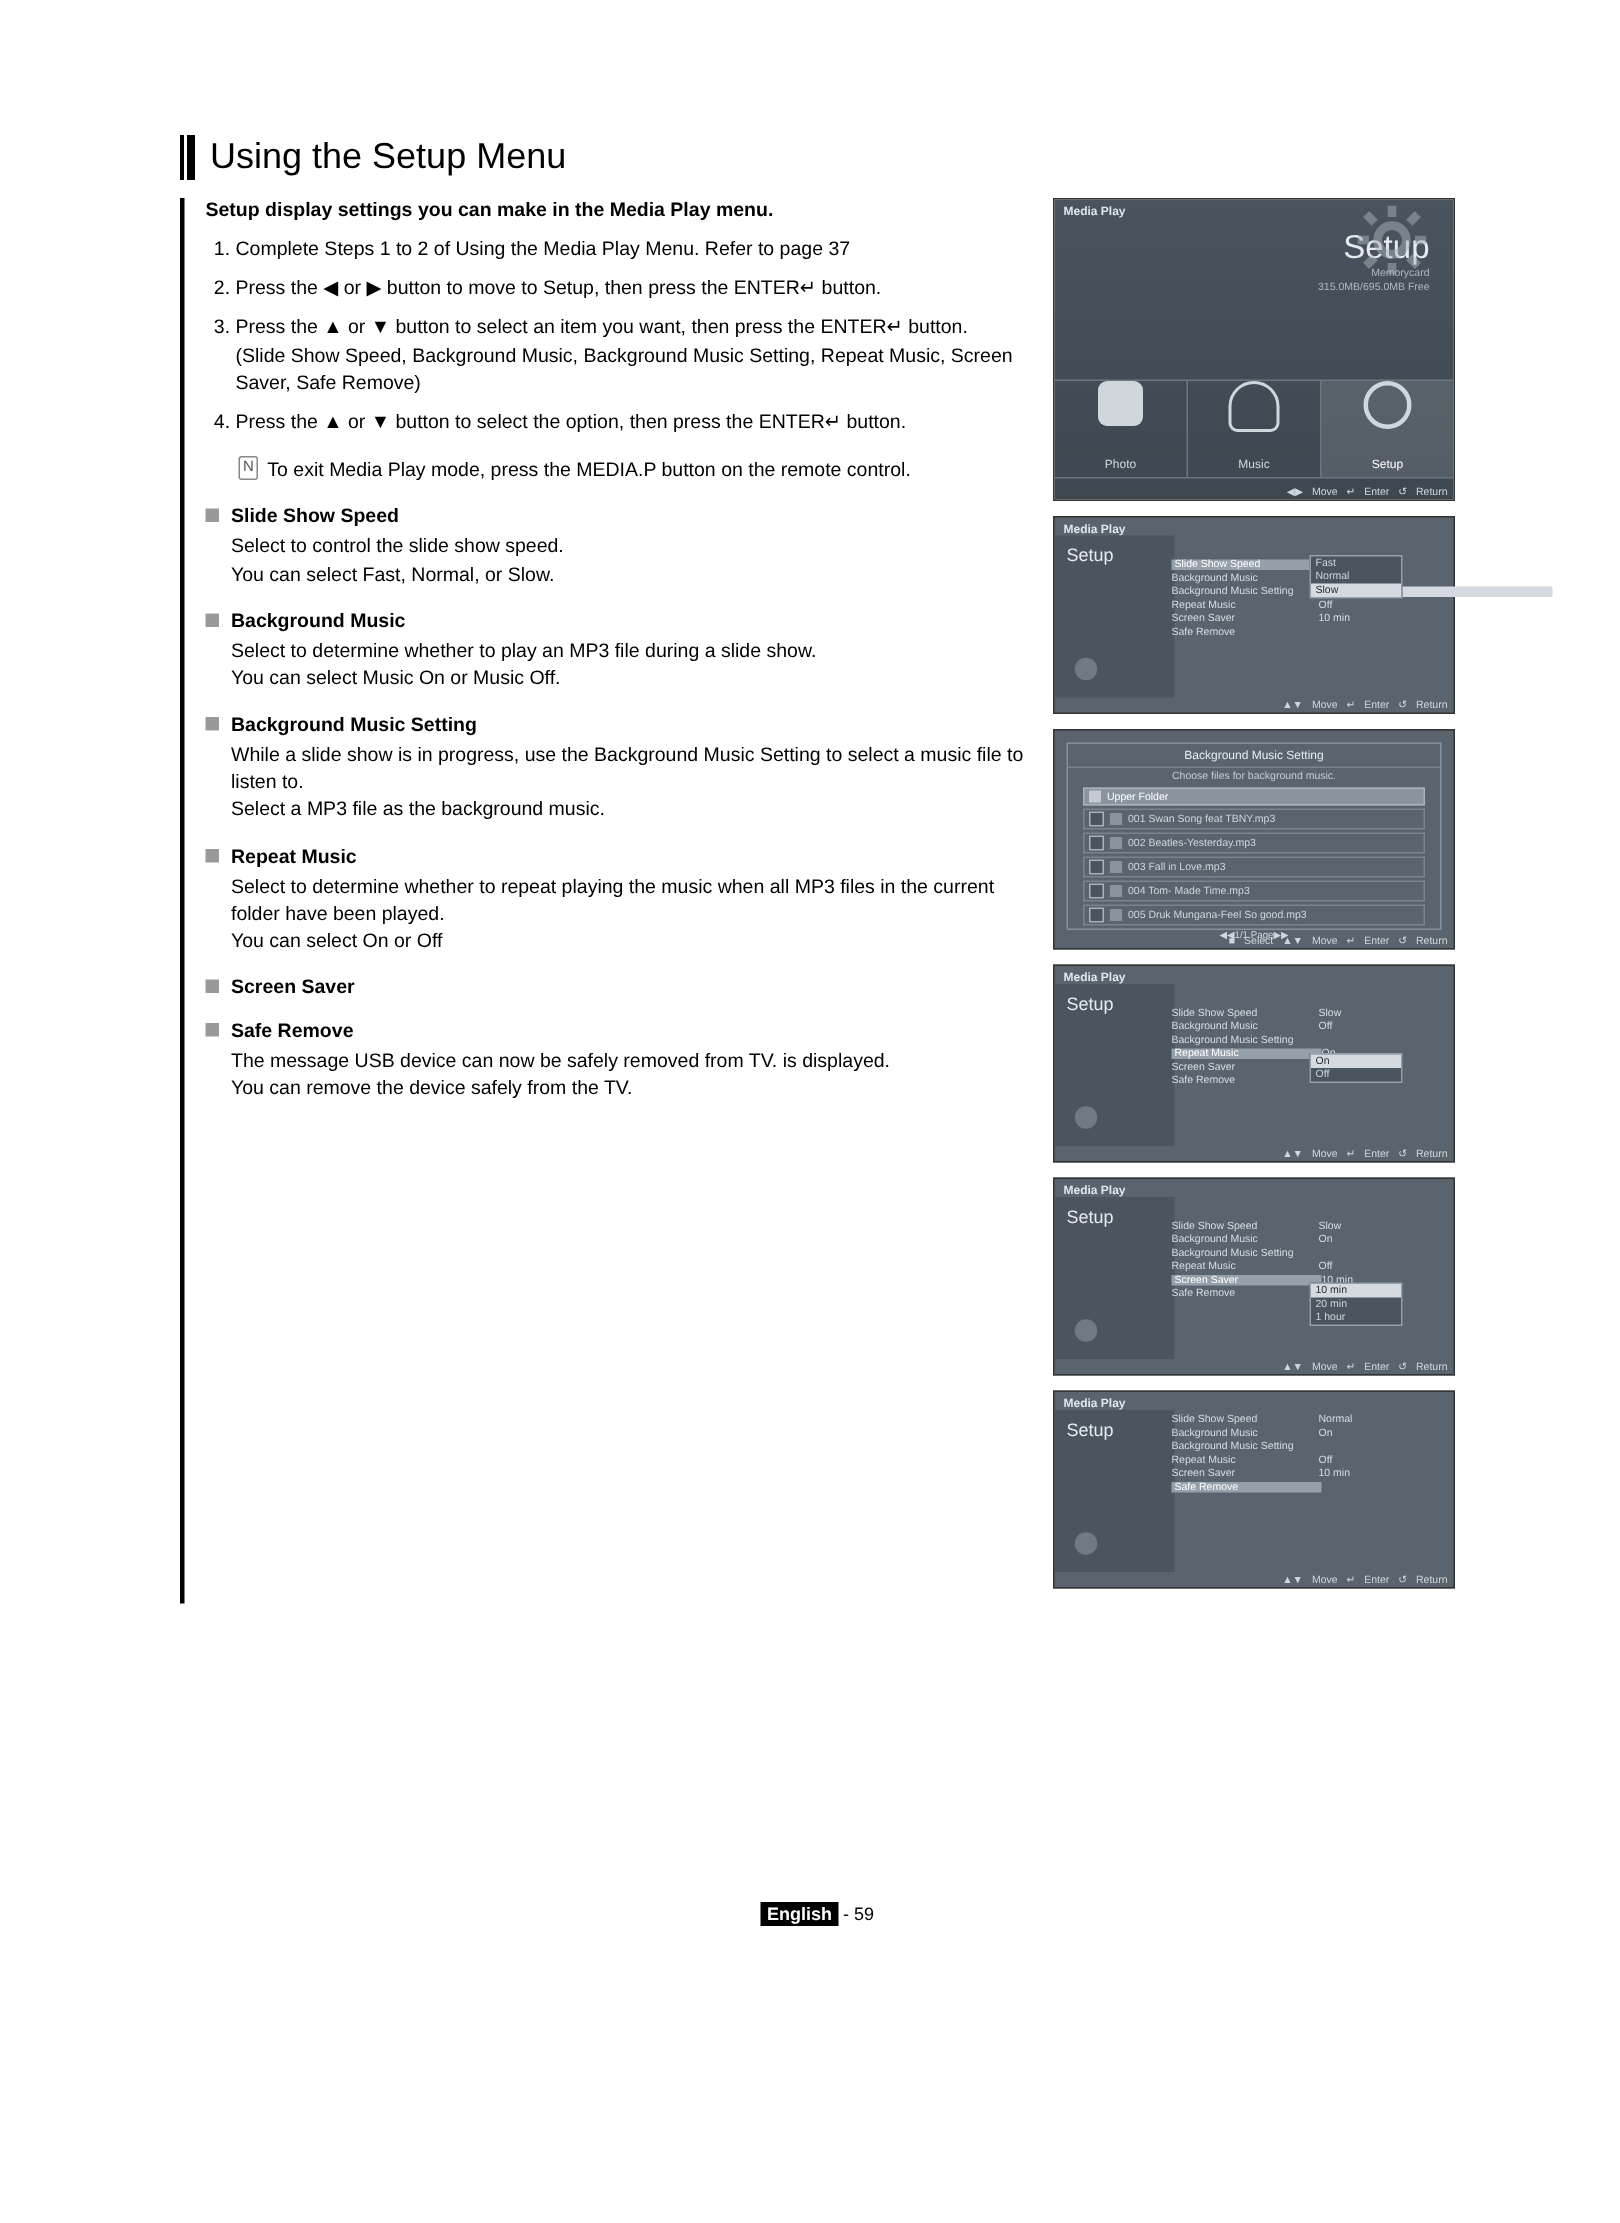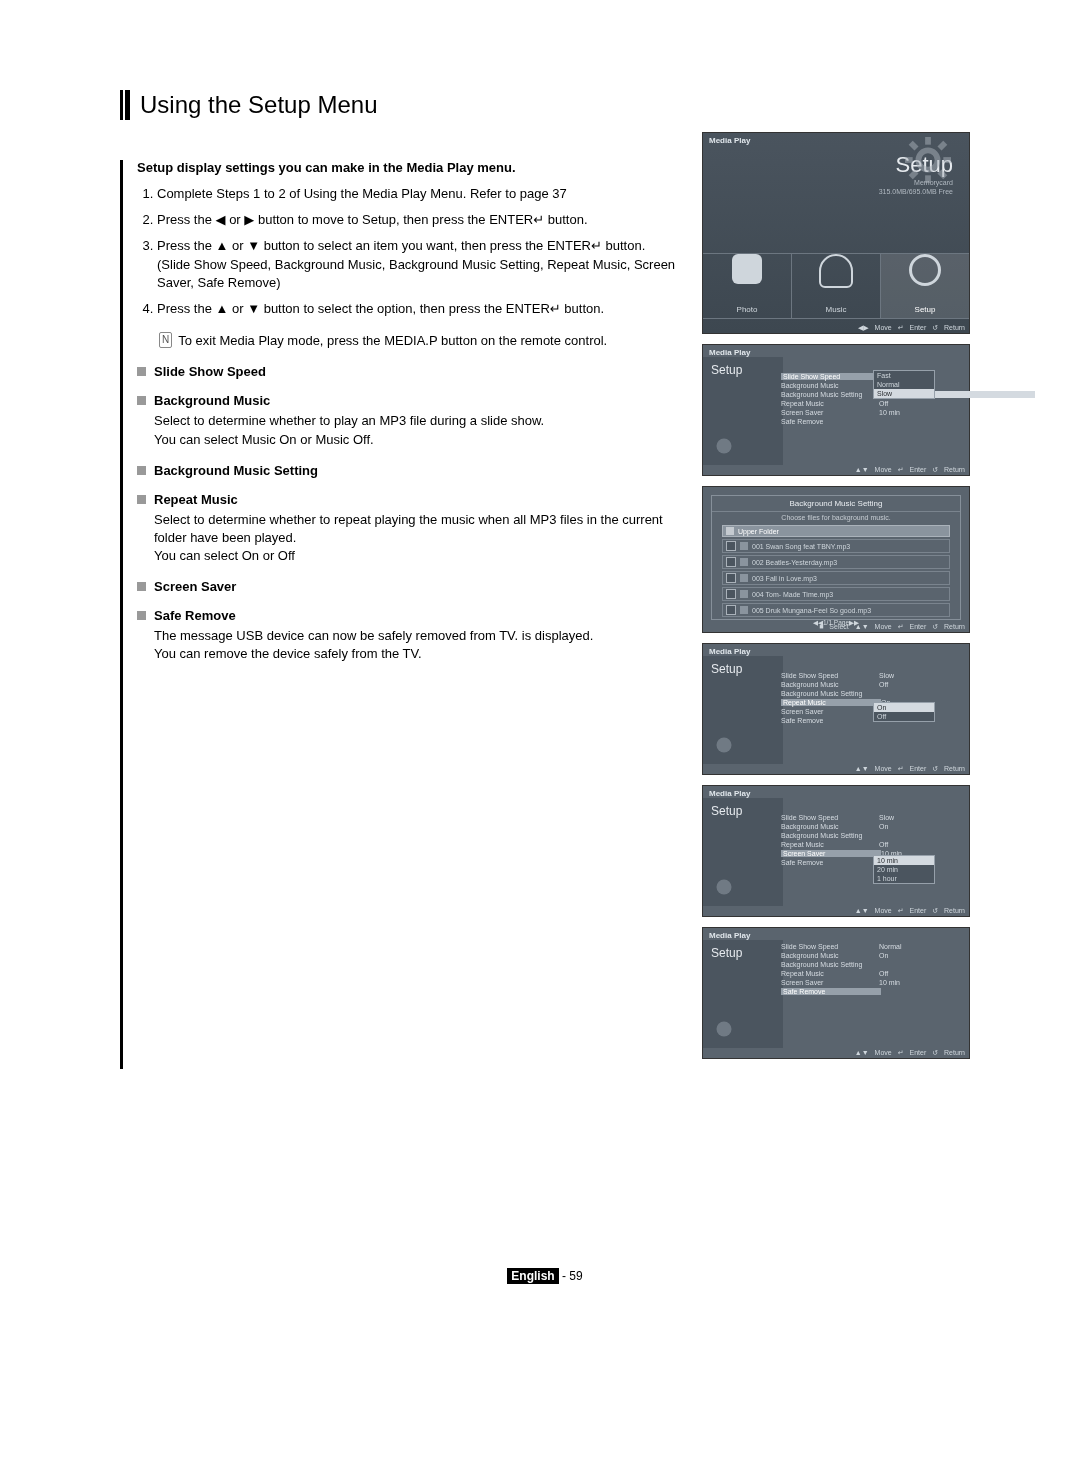--- a/index.html
+++ b/index.html
@@ -32,21 +32,20 @@
     margin: 0;
   }
   .content-row {
     display: flex;
     gap: 18px;
   }
   .left-col {
     flex: 1;
     border-left: 3px solid #000;
     padding-left: 14px;
-    margin-top: 28px;
   }
   .right-col {
     width: 268px;
   }
   .intro {
     font-weight: bold;
     margin-bottom: 10px;
   }
   ol.steps {
     margin: 0 0 14px 0;
@@ -340,34 +339,38 @@
       <div class="note-row">
         <span class="note-icon">N</span>
         <span>To exit Media Play mode, press the MEDIA.P button on the remote control.</span>
       </div>
 
       <div class="section">
         <div class="section-head">
             <span class="sq"></span>
           <span>Slide Show Speed</span>
           </div>
+        <div class="section-body" style="white-space:pre-line">Select to control the slide show speed.
+You can select Fast, Normal, or Slow.</div>
       </div>
       <div class="section">
         <div class="section-head">
             <span class="sq"></span>
           <span>Background Music</span>
           </div>
         <div class="section-body" style="white-space:pre-line">Select to determine whether to play an MP3 file during a slide show.
 You can select Music On or Music Off.</div>
       </div>
       <div class="section">
         <div class="section-head">
             <span class="sq"></span>
           <span>Background Music Setting</span>
           </div>
+        <div class="section-body" style="white-space:pre-line">While a slide show is in progress, use the Background Music Setting to select a music file to listen to.
+Select a MP3 file as the background music.</div>
       </div>
       <div class="section">
         <div class="section-head">
             <span class="sq"></span>
           <span>Repeat Music</span>
           </div>
         <div class="section-body" style="white-space:pre-line">Select to determine whether to repeat playing the music when all MP3 files in the current folder have been played.
 You can select On or Off</div>
       </div>
       <div class="section">

